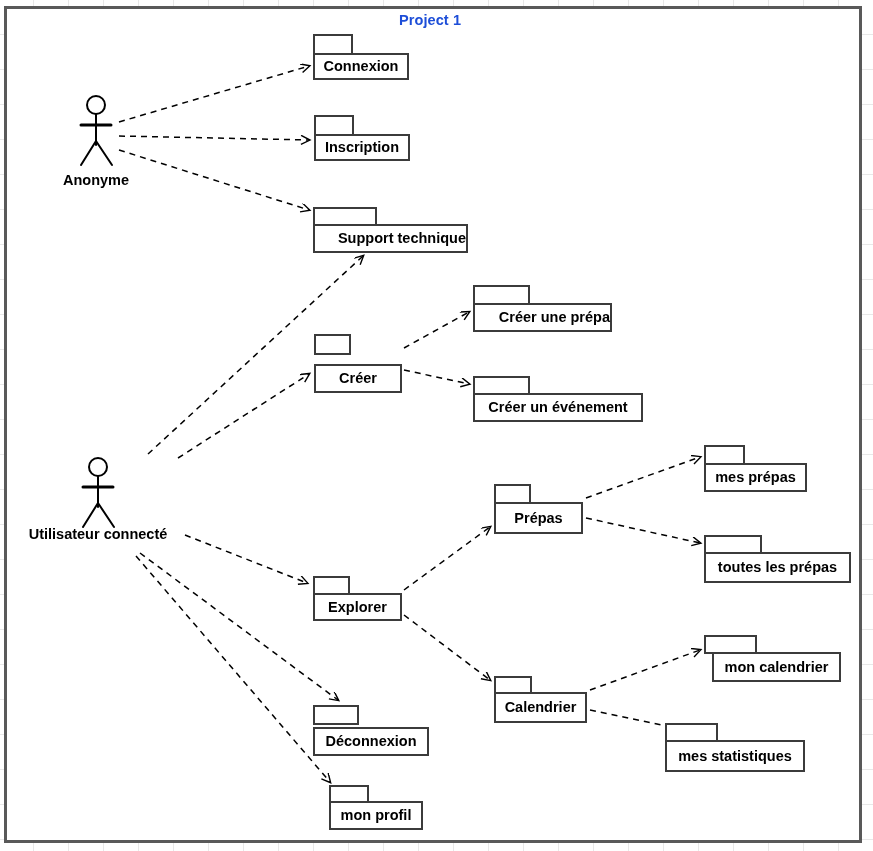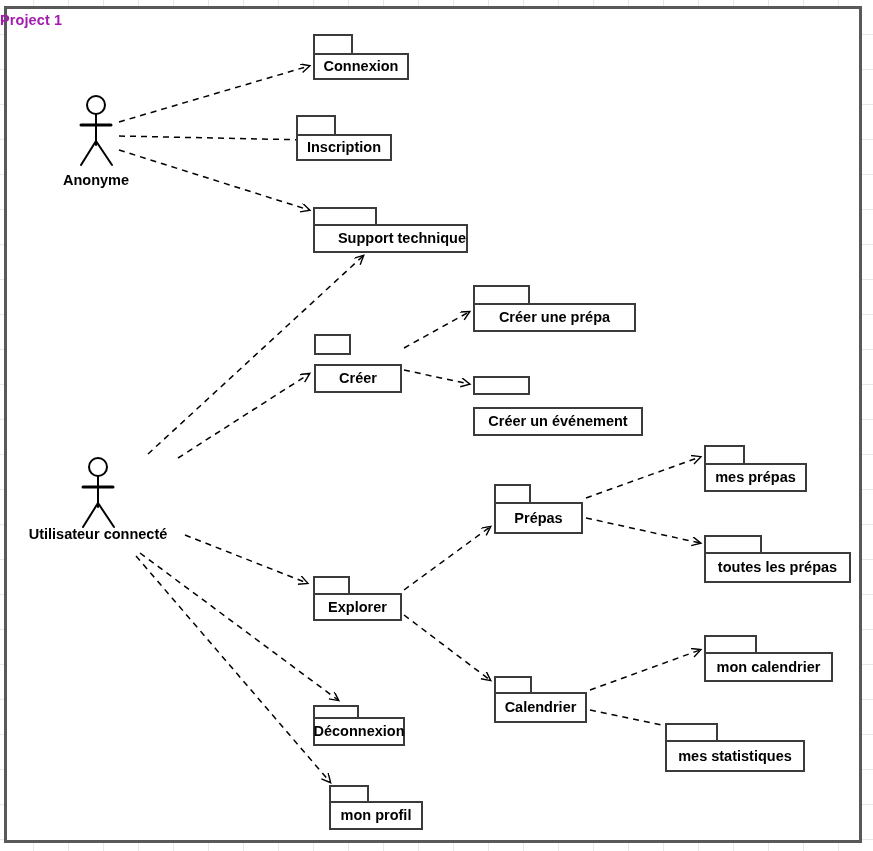--- a/index.html
+++ b/index.html
@@ -25,23 +25,24 @@
   .frame{
     position:absolute;
     left:4px;top:6px;width:858px;height:837px;
     background:#ffffff;
     border:3px solid #595959;
     box-sizing:border-box;
   }
   .diagram-title{
     position:absolute;
     top:12px;left:0;width:860px;
+    text-align:center;
     font-size:14.5px;
     font-weight:bold;
-    color:#a21caf;
+    color:#1d4ed8;
     letter-spacing:0.1px;
   }
   
   .pkg{position:absolute;padding-left:35px;}
   .pkg .tab{
     position:absolute;
     left:0;top:0;
     background:#ffffff;
     border:2px solid #3b3b3b;
     box-sizing:border-box;
@@ -165,21 +166,21 @@
 
   <div id="pkg-layer">
       <div class="pkg" style="left: 313px; top: 34px; width: 96px; height: 46px;">
         <div class="tab-shadow" style="left: 5px; top: 5px; width: 40px; height: 19px;"></div>
         <div class="body-shadow" style="left: 5px; top: 24px; width: 96px; height: 27px;"></div>
         <div class="tab" style="width: 40px; height: 21px;"></div>
         <div class="body" style="top: 19px; width: 96px; height: 27px;">
           <span class="label">Connexion</span>
         </div>
       </div>
-      <div class="pkg" style="left: 296px; top: 115px; width: 96px; height: 46px;">
+      <div class="pkg" style="left: 314px; top: 115px; width: 96px; height: 46px;">
         <div class="tab-shadow" style="left: 5px; top: 5px; width: 40px; height: 19px;"></div>
         <div class="body-shadow" style="left: 5px; top: 24px; width: 96px; height: 27px;"></div>
         <div class="tab" style="width: 40px; height: 21px;"></div>
         <div class="body" style="top: 19px; width: 96px; height: 27px;">
           <span class="label">Inscription</span>
         </div>
       </div>
       <div class="pkg" style="left: 313px; top: 207px; width: 155px; height: 46px;">
         <div class="tab-shadow" style="left: 5px; top: 5px; width: 64px; height: 17px;"></div>
         <div class="body-shadow" style="left: 5px; top: 22px; width: 155px; height: 29px;"></div>
@@ -193,29 +194,29 @@
         <div class="body-shadow" style="left: 5px; top: 24px; width: 88px; height: 29px;"></div>
         <div class="tab" style="width: 37px; height: 21px;"></div>
         <div class="body" style="top: 30px; width: 88px; height: 29px;">
           <span class="label">Créer</span>
         </div>
       </div>
       <div class="pkg" style="left: 473px; top: 285px; width: 139px; height: 47px;">
         <div class="tab-shadow" style="left: 5px; top: 5px; width: 57px; height: 18px;"></div>
         <div class="body-shadow" style="left: 5px; top: 23px; width: 139px; height: 29px;"></div>
         <div class="tab" style="width: 57px; height: 20px;"></div>
-        <div class="body" style="top: 18px; width: 163px; height: 29px;">
+        <div class="body" style="top: 18px; width: 139px; height: 29px; justify-content: flex-end;">
           <span class="label">Créer une prépa</span>
         </div>
       </div>
       <div class="pkg" style="left: 473px; top: 376px; width: 170px; height: 46px;">
         <div class="tab-shadow" style="left: 5px; top: 5px; width: 57px; height: 17px;"></div>
         <div class="body-shadow" style="left: 5px; top: 22px; width: 170px; height: 29px;"></div>
         <div class="tab" style="width: 57px; height: 19px;"></div>
-        <div class="body" style="top: 31px; width: 170px; height: 29px;">
+        <div class="body" style="top: 17px; width: 170px; height: 29px;">
           <span class="label">Créer un événement</span>
         </div>
       </div>
       <div class="pkg" style="left: 313px; top: 576px; width: 89px; height: 45px;">
         <div class="tab-shadow" style="left: 5px; top: 5px; width: 37px; height: 17px;"></div>
         <div class="body-shadow" style="left: 5px; top: 22px; width: 89px; height: 28px;"></div>
         <div class="tab" style="width: 37px; height: 19px;"></div>
         <div class="body" style="top: 17px; width: 89px; height: 28px;">
           <span class="label">Explorer</span>
         </div>
@@ -249,37 +250,37 @@
         <div class="body-shadow" style="left: 5px; top: 21px; width: 93px; height: 31px;"></div>
         <div class="tab" style="width: 38px; height: 18px;"></div>
         <div class="body" style="top: 16px; width: 93px; height: 31px;">
           <span class="label">Calendrier</span>
         </div>
       </div>
       <div class="pkg" style="left: 704px; top: 635px; width: 129px; height: 47px;">
         <div class="tab-shadow" style="left: 5px; top: 5px; width: 53px; height: 17px;"></div>
         <div class="body-shadow" style="left: 5px; top: 22px; width: 129px; height: 30px;"></div>
         <div class="tab" style="width: 53px; height: 19px;"></div>
-        <div class="body" style="top: 17px; width: 129px; height: 30px;">
+        <div class="body" style="top: 17px; width: 129px; height: 30px; margin-left: 8px;">
           <span class="label">mon calendrier</span>
         </div>
       </div>
       <div class="pkg" style="left: 665px; top: 723px; width: 122px; height: 49px;">
         <div class="tab-shadow" style="left: 5px; top: 5px; width: 53px; height: 17px;"></div>
         <div class="body-shadow" style="left: 5px; top: 22px; width: 140px; height: 32px;"></div>
         <div class="tab" style="width: 53px; height: 19px;"></div>
         <div class="body" style="top: 17px; width: 140px; height: 32px;">
           <span class="label">mes statistiques</span>
         </div>
       </div>
       <div class="pkg" style="left: 313px; top: 705px; width: 115px; height: 47px;">
         <div class="tab-shadow" style="left: 5px; top: 5px; width: 46px; height: 18px;"></div>
         <div class="body-shadow" style="left: 5px; top: 23px; width: 115px; height: 29px;"></div>
         <div class="tab" style="width: 46px; height: 20px;"></div>
-        <div class="body" style="top: 12px; width: 92px; height: 29px;">
+        <div class="body" style="top: 22px; width: 116px; height: 29px;">
           <span class="label">Déconnexion</span>
         </div>
       </div>
       <div class="pkg" style="left: 313px; top: 785px; width: 94px; height: 45px; margin-left: 16px;">
         <div class="tab-shadow" style="left: 5px; top: 5px; width: 40px; height: 16px;"></div>
         <div class="body-shadow" style="left: 5px; top: 21px; width: 94px; height: 29px;"></div>
         <div class="tab" style="width: 40px; height: 18px;"></div>
         <div class="body" style="top: 16px; width: 94px; height: 29px;">
           <span class="label">mon profil</span>
         </div>

